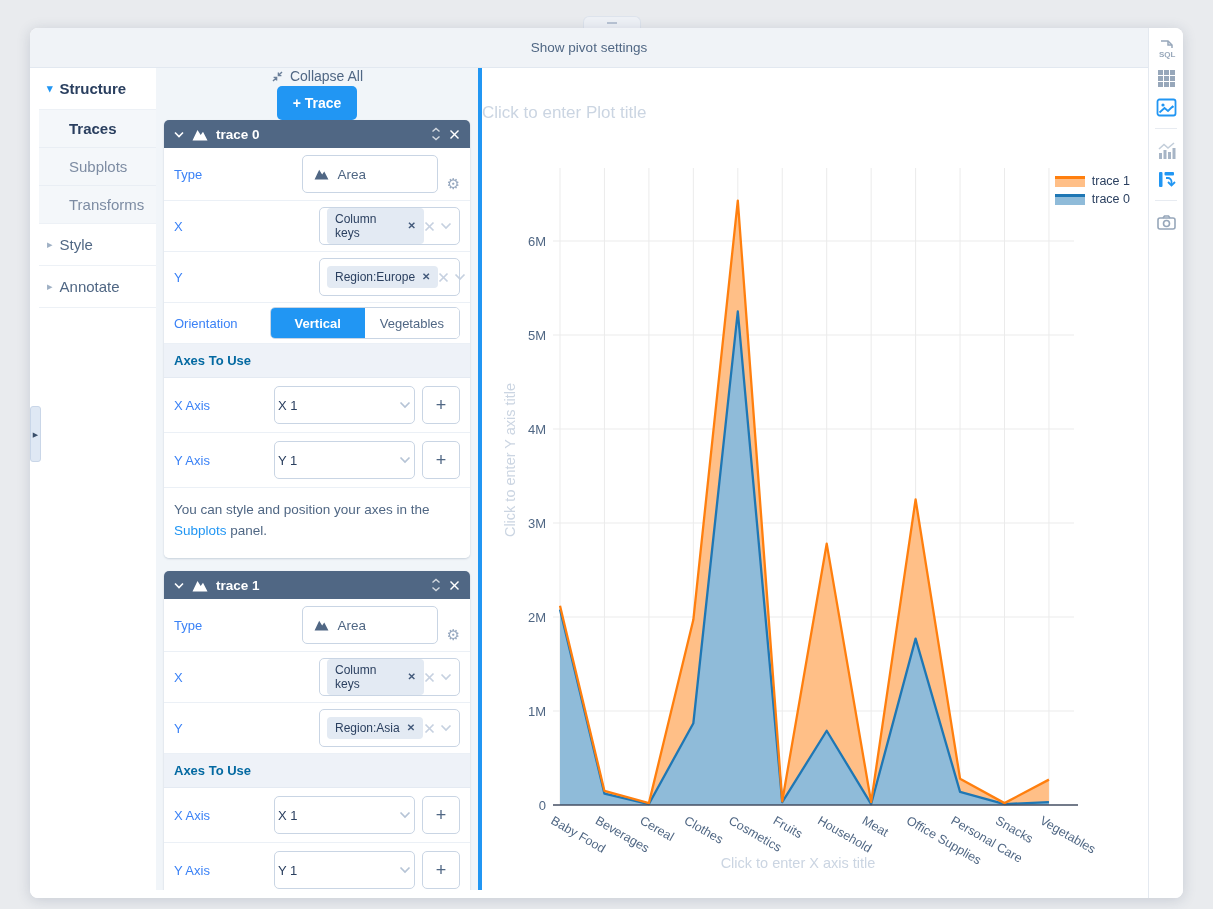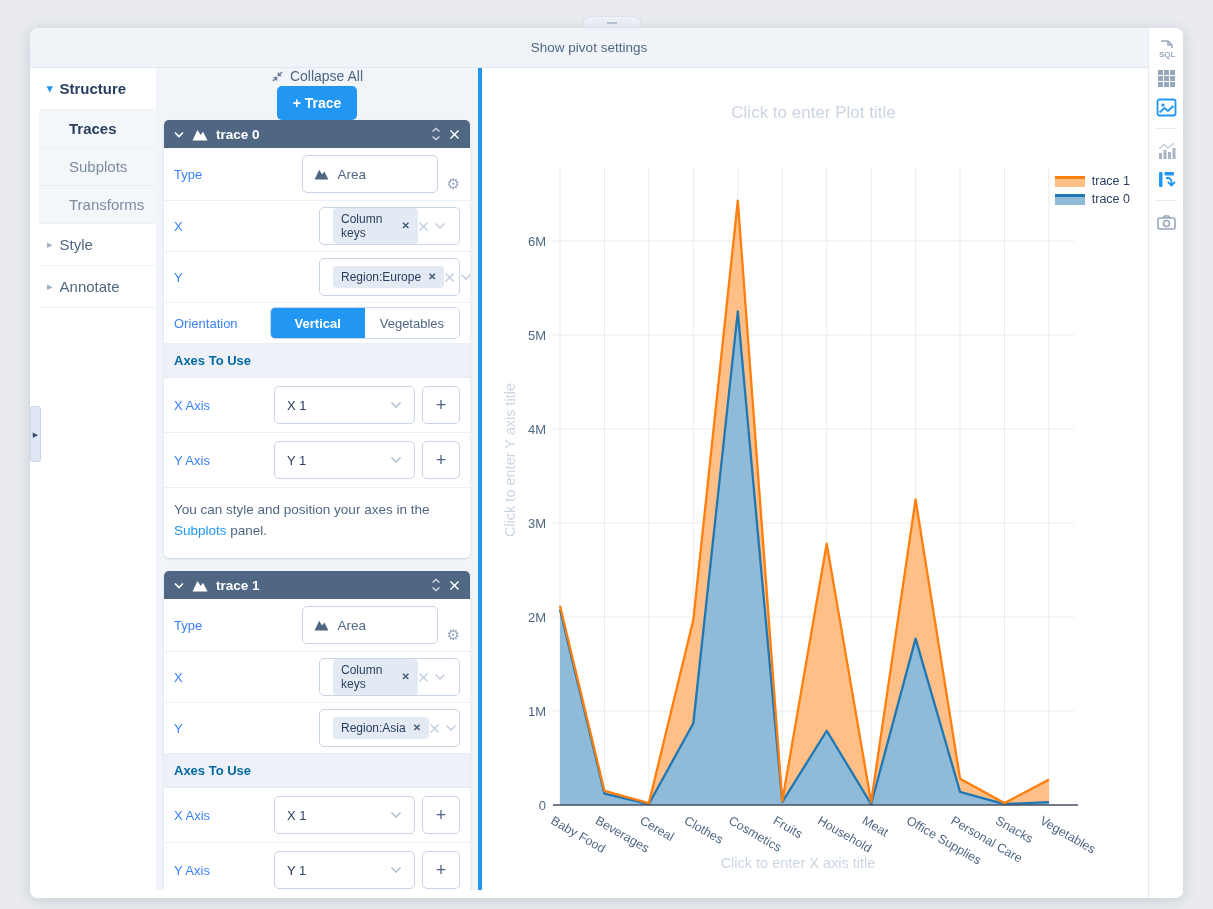--- a/index.html
+++ b/index.html
@@ -44,38 +44,38 @@
   .row{background:#fff;display:flex;align-items:center;justify-content:space-between;padding:0 10px;border-bottom:1px solid #ebf0f6;}
   .row:last-child{border-bottom:none;border-radius:0 0 5px 5px;}
   .row-label{font-size:13px;color:#3b82f6;}
   .row.h52{height:52px;} .row.h50{height:50px;} .row.h40{height:40px;gap:32px;} .row.h54{height:54px;}
   .type-wrap{display:flex;align-items:flex-end;}
   .type-field{width:112px;height:36px;border:1px solid #c9d5e4;border-radius:5px;background:#fff;display:flex;
     align-items:center;gap:9px;padding:0 11px;cursor:pointer;}
   .type-field span{font-size:13.5px;color:#506784;}
   .gear{font-size:15px;color:#98a9c0;margin-left:9px;cursor:pointer;}
   .sel-field{width:141px;height:38px;border:1px solid #c9d5e4;border-radius:5px;background:#fff;display:flex;
-    align-items:center;padding:0 13px;justify-content:space-between;cursor:pointer;box-sizing:border-box;}
+    align-items:center;padding:0 7px;justify-content:space-between;cursor:pointer;box-sizing:border-box;}
   .chip{background:#e3eaf3;border-radius:4px;padding:4px 8px;font-size:12px;color:#2a3f5f;display:flex;align-items:center;gap:7px;}
   .chip b{font-size:10px;color:#42597a;cursor:pointer;line-height:1;}
   .field-ctrls{display:flex;align-items:center;gap:5px;}
   .seg{display:flex;border:1px solid #c9d5e4;border-radius:5px;overflow:hidden;height:30px;width:192px;}
   .seg div{flex:1;display:flex;align-items:center;justify-content:center;font-size:13px;color:#506784;background:#fff;cursor:pointer;}
   .seg div.on{background:#2196f3;color:#fff;font-weight:bold;}
   .section-title{background:#eef2f8;padding:9px 10px;font-size:13px;font-weight:bold;color:#0369a1;border-bottom:1px solid #e4eaf2;}
   .axis-right{display:flex;align-items:center;gap:7px;}
   .select{width:141px;height:38px;border:1px solid #c9d5e4;border-radius:5px;background:#fff;display:flex;align-items:center;
-    justify-content:space-between;padding:0 12px;font-size:13px;color:#2a3f5f;cursor:pointer;box-sizing:border-box;}
+    justify-content:space-between;padding:0 3px;font-size:13px;color:#2a3f5f;cursor:pointer;box-sizing:border-box;}
   .plus-btn{width:38px;height:38px;border:1px solid #c9d5e4;border-radius:5px;background:#fff;color:#506784;font-size:18px;
     display:flex;align-items:center;justify-content:center;cursor:pointer;box-sizing:border-box;}
   .footnote{background:#fff;padding:12px 10px 16px;font-size:13.5px;color:#506784;line-height:1.55;border-radius:0 0 5px 5px;}
   .footnote a{color:#2196f3;text-decoration:none;cursor:pointer;}
   
   .plot-panel{flex:1;background:#fff;border-left:4px solid #2196f3;position:relative;overflow:hidden;}
-  .plot-title{position:absolute;left:0;top:35px;width:663px;text-align:center;font-size:17px;color:#cbd5e2;cursor:text;}
+  .plot-title{position:absolute;left:0;top:35px;width:663px;text-align:left;font-size:17px;color:#cbd5e2;cursor:text;}
   .legend{position:absolute;right:18px;top:106px;display:flex;flex-direction:column;gap:4px;}
   .legend-item{display:flex;align-items:center;gap:7px;cursor:pointer;}
   .legend-item .sw{width:30px;height:8px;}
   .legend-item .lb{font-size:12.5px;color:#2a3f5f;}
   
   .right-toolbar{width:34px;border-left:1px solid #e4e9f0;background:#fff;display:flex;flex-direction:column;align-items:center;
     padding-top:10px;gap:7px;}
   .tool{width:22px;height:22px;display:flex;align-items:center;justify-content:center;cursor:pointer;}
   .tool-div{width:22px;height:1px;background:#e7ebf1;margin:3px 0;}
 </style>

